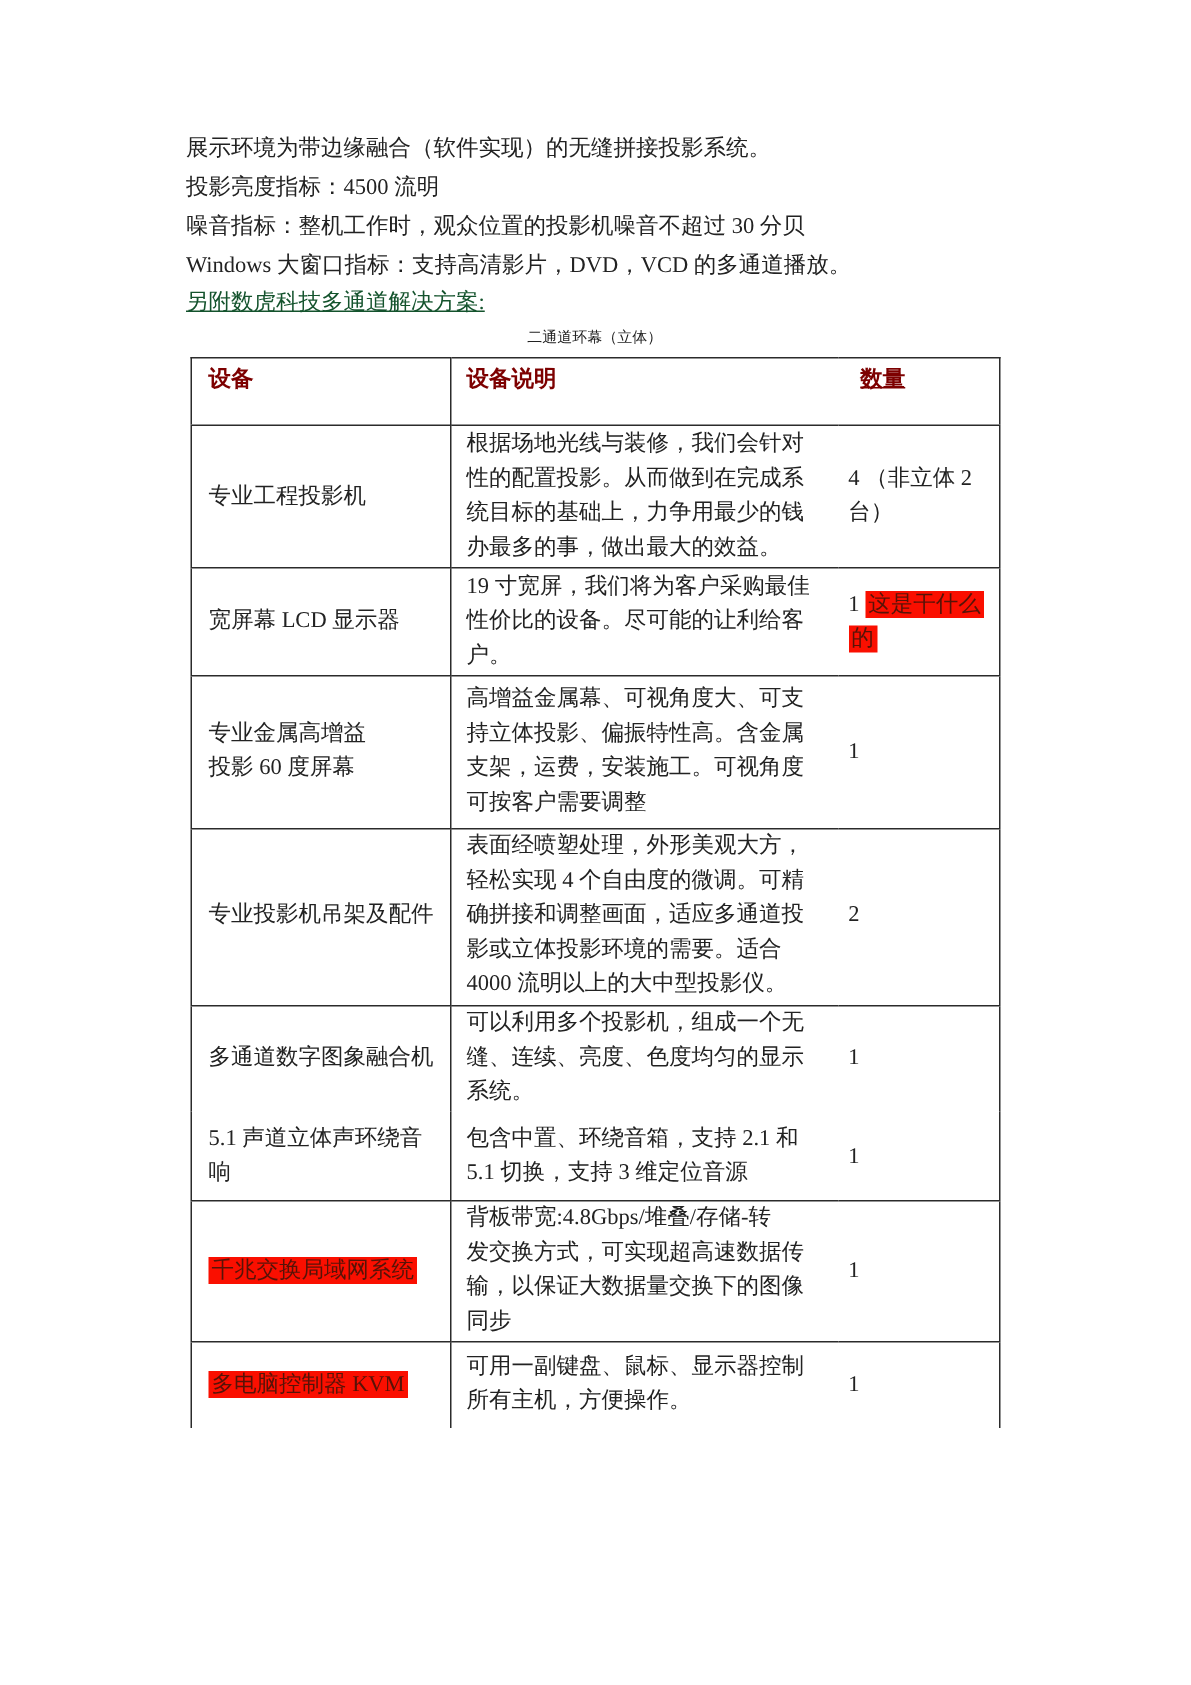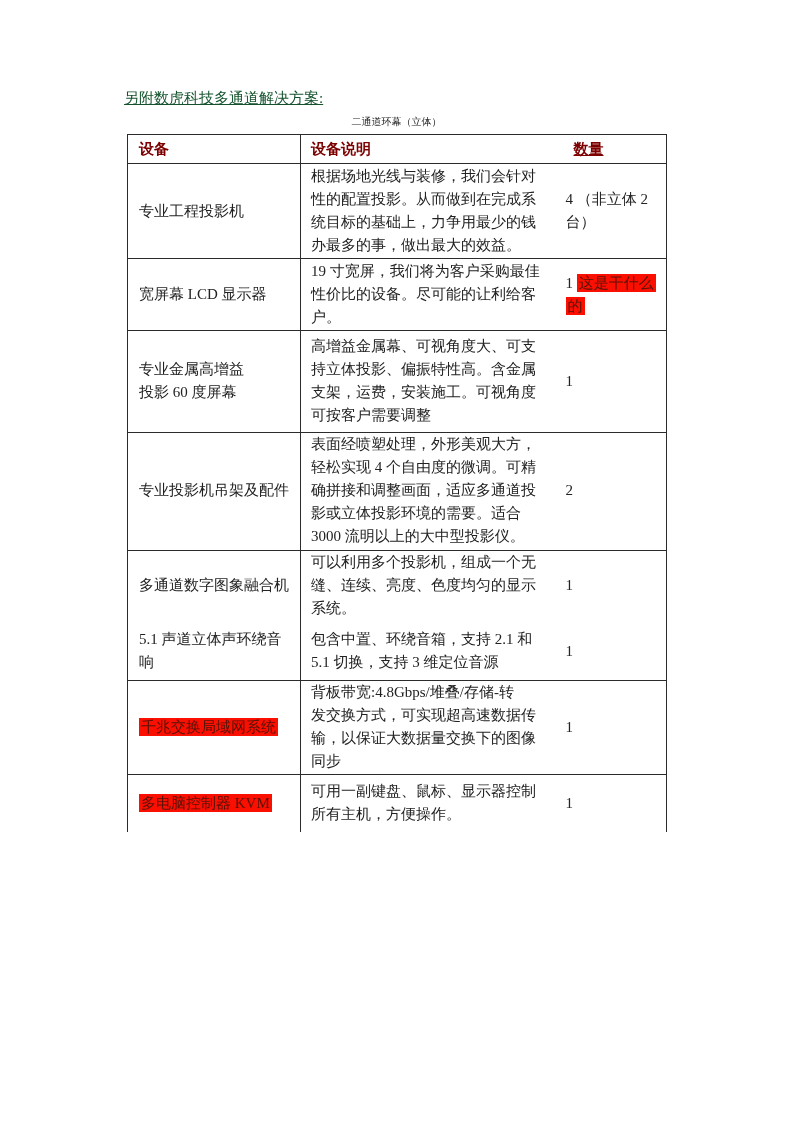--- a/index.html
+++ b/index.html
@@ -50,21 +50,21 @@
   }
   col.c-device { width: 173px; }
   col.c-desc   { width: 258px; }
   col.c-qty    { width: 108px; }
   th {
     color: var(--accent, #7d0000);
     font-weight: bold;
     text-align: left;
     font-size: 15px;
     line-height: 20px;
-    padding: 4px 6px 4px 11px;
+    padding: 4px 6px 20px 11px;
     border-bottom: 1px solid var(--border, #2b2b2b);
     vertical-align: middle;
   }
   th.h-desc { padding-left: 10px; }
   th.h-qty  { padding-left: 15px; text-decoration: underline; }
   th.h-device { border-right: 1px solid var(--border, #2b2b2b); }
   td {
     vertical-align: middle;
     line-height: 23px;
     white-space: pre-line;
@@ -93,20 +93,24 @@
   tr.row-6 td { padding-top: 7px;  padding-bottom: 6px; }
   tr.row-7 td { padding-top: 1px;  padding-bottom: 1px; }
   tr.row-8 td { padding-top: 0px;  padding-bottom: 1px; }
   tr.row-9 td { padding-top: 5px;  padding-bottom: 6px; }
 </style>
 </head>
 <body>
 
 <div class="page">
 
+  <div class="intro">展示环境为带边缘融合（软件实现）的无缝拼接投影系统。
+投影亮度指标：4500 流明
+噪音指标：整机工作时，观众位置的投影机噪音不超过 30 分贝
+Windows 大窗口指标：支持高清影片，DVD，VCD 的多通道播放。</div>
 
   <div class="attachment-note">另附数虎科技多通道解决方案:</div>
 
   <div class="table-caption">二通道环幕（立体）</div>
 
   <table class="equip">
     <colgroup>
       <col class="c-device">
       <col class="c-desc">
       <col class="c-qty">
@@ -143,21 +147,21 @@
 支架，运费，安装施工。可视角度
 可按客户需要调整</td>
           <td class="qty">1</td>
         </tr>
         <tr class="row-4 band-end">
           <td class="device">专业投影机吊架及配件</td>
           <td class="desc">表面经喷塑处理，外形美观大方，
 轻松实现 4 个自由度的微调。可精
 确拼接和调整画面，适应多通道投
 影或立体投影环境的需要。适合
-3000 流明以上的大中型投影仪。</td>
+4000 流明以上的大中型投影仪。</td>
           <td class="qty">2</td>
         </tr>
         <tr class="row-5">
           <td class="device">多通道数字图象融合机</td>
           <td class="desc">可以利用多个投影机，组成一个无
 缝、连续、亮度、色度均匀的显示
 系统。</td>
           <td class="qty">1</td>
         </tr>
         <tr class="row-6 band-end">

